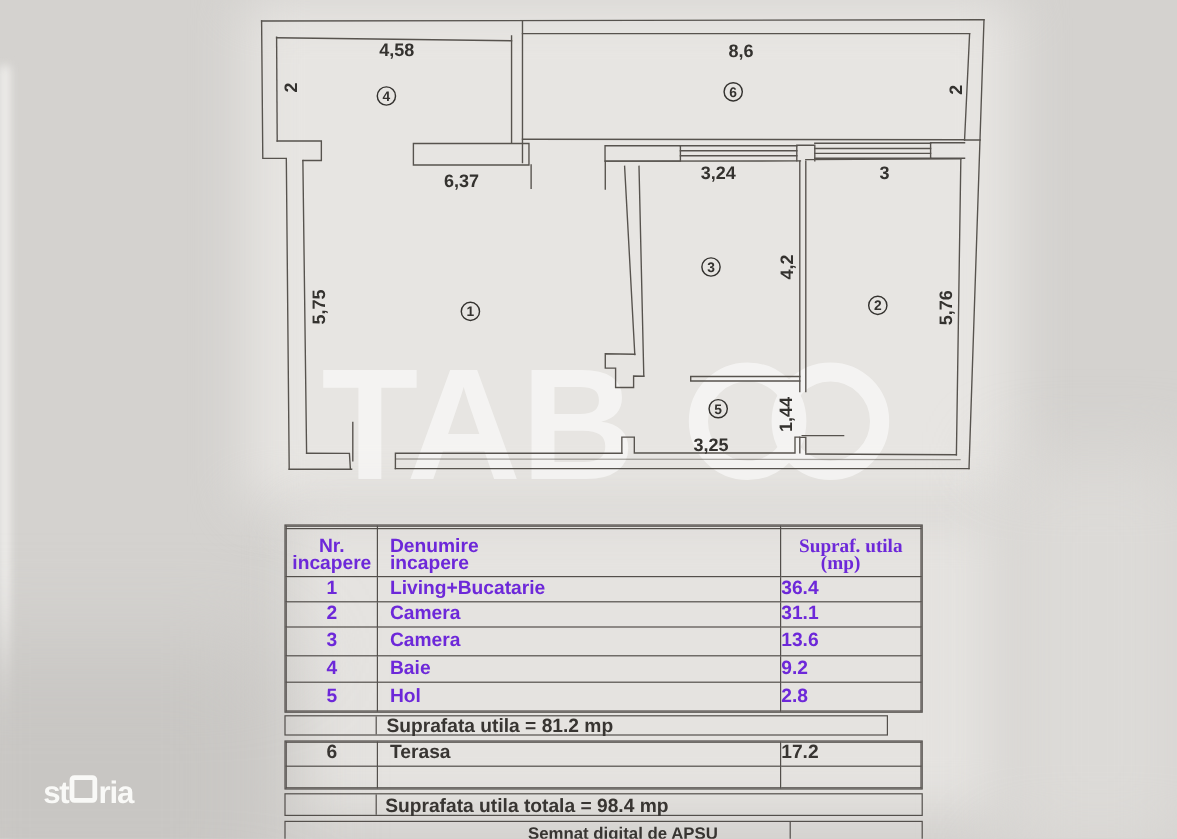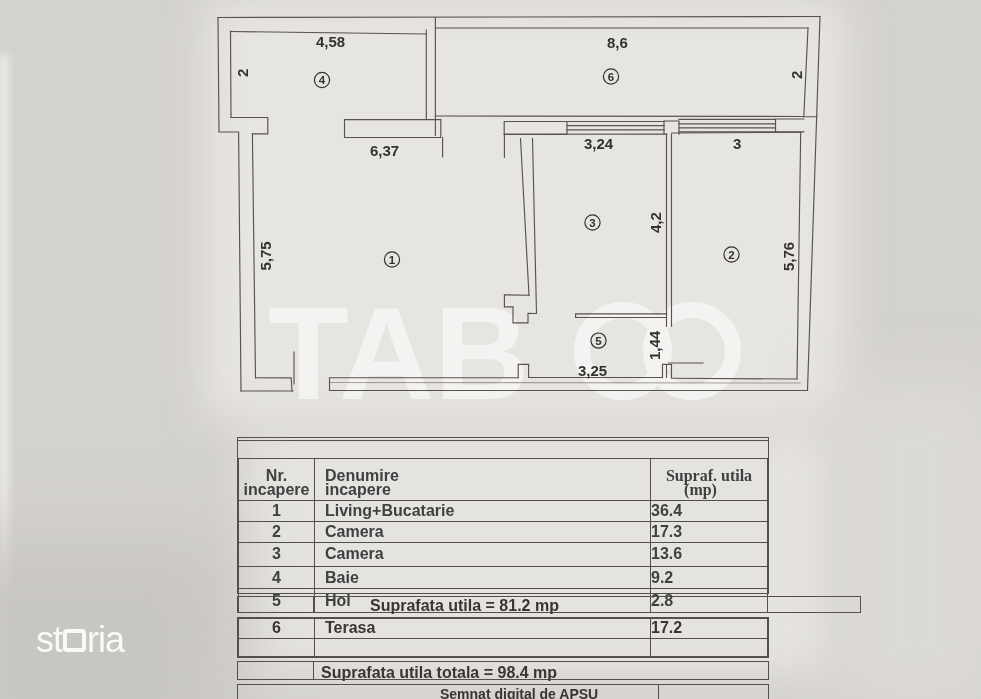--- a/index.html
+++ b/index.html
@@ -4,22 +4,22 @@
 <style>
 html,body{margin:0;padding:0;}
 body{width:981px;height:699px;overflow:hidden;position:relative;
   background:#d4d2cf;font-family:"Liberation Sans",sans-serif;}
 #vig1{position:absolute;left:205px;top:0px;width:640px;height:420px;background:#e7e5e2;filter:blur(22px);}
 #vig2{position:absolute;left:245px;top:430px;width:590px;height:245px;background:#e5e3e0;filter:blur(20px);}
 #vig3{position:absolute;left:-70px;top:540px;width:300px;height:230px;background:#c8c6c3;filter:blur(40px);}
 #vig5{position:absolute;left:835px;top:380px;width:160px;height:330px;background:#dcdad7;filter:blur(30px);}
 svg{position:absolute;left:0;top:0;filter:blur(0.4px);}
 .tbl{position:absolute;left:237px;background:transparent;color:#383532;font-weight:bold;}
-.storia{position:absolute;left:36px;top:619px;color:rgba(252,252,250,0.95);
-  font-weight:normal;font-size:36px;letter-spacing:-1px;}
+.storia{position:absolute;left:36px;top:645px;color:rgba(252,252,250,0.95);
+  font-weight:bold;font-size:26px;letter-spacing:-1px;}
 .storia .sq{display:inline-block;width:15px;height:15px;border:4px solid rgba(252,252,250,0.95);
   border-radius:4px;margin:0 1px;}
 td.c{border:1.2px solid #534f4b;font-size:16px;vertical-align:middle;padding:0;}
 td.n{text-align:center;}
 td.d{padding-left:10px;}
 td.v{text-align:left;padding-right:20px;}
 </style>
 </head>
 <body>
 
@@ -159,21 +159,21 @@
   <text x="592.5" y="226.7">3</text>
   <text x="322" y="84.2">4</text>
   <text x="598.5" y="344.8">5</text>
   <text x="611" y="80.7">6</text>
 </g>
 </svg>
 
 <div class="tbl" style="top:437px;width:532px;height:157px;border:1.5px solid #534f4b;box-sizing:border-box;">
 
   <div style="position:absolute;left:0;top:2px;width:100%;border-top:1.2px solid #534f4b;"></div>
-  <table style="border-collapse:collapse;width:100%;height:100%;table-layout:fixed;color:#404040;margin-top:20px;">
+  <table style="border-collapse:collapse;width:100%;height:100%;table-layout:fixed;color:#6d28d9;">
     <colgroup>
         <col style="width:76px">
         <col style="width:336px">
         <col>
       </colgroup>
 
     <tbody>
         <tr style="height:41px;font-size:15px;">
       <td class="c" style="text-align:center;line-height:14px;padding-top:6px;">Nr.<br>incapere</td>
       <td class="c" style="padding-left:10px;line-height:14px;padding-top:6px;">Denumire<br>incapere</td>
@@ -182,21 +182,21 @@
 
     <tr style="height:20.5px;">
           <td class="c n">1</td>
           <td class="c d">Living+Bucatarie</td>
           <td class="c v">36.4</td>
         </tr>
 
     <tr style="height:20.5px;">
           <td class="c n">2</td>
           <td class="c d">Camera</td>
-          <td class="c v">17.3</td>
+          <td class="c v">31.1</td>
         </tr>
 
     <tr style="height:23px;">
           <td class="c n">3</td>
           <td class="c d">Camera</td>
           <td class="c v">13.6</td>
         </tr>
 
     <tr style="height:22px;">
           <td class="c n">4</td>
@@ -206,21 +206,21 @@
 
     <tr style="height:23px;">
           <td class="c n">5</td>
           <td class="c d">Hol</td>
           <td class="c v">2.8</td>
         </tr>
   </tbody>
     </table>
 </div>
 
-<div class="tbl" style="top:595.5px;width:624px;height:17.5px;border:1.5px solid #534f4b;box-sizing:border-box;font-size:16px;padding-left:48px;">
+<div class="tbl" style="top:595.5px;width:503px;height:17.5px;border:1.5px solid #534f4b;box-sizing:border-box;font-size:16px;">
   <div style="position:absolute;left:74.5px;top:0;height:100%;border-left:1.2px solid #534f4b;"></div>
   <div style="padding-left:84px;padding-top:0.5px;">Suprafata utila = 81.2 mp</div>
 </div>
 
 <div class="tbl" style="top:616.5px;width:532px;height:41.5px;border:1.5px solid #534f4b;box-sizing:border-box;">
   <table style="border-collapse:collapse;width:100%;height:100%;table-layout:fixed;color:#383532;">
     <colgroup>
         <col style="width:76px">
         <col style="width:336px">
         <col>

